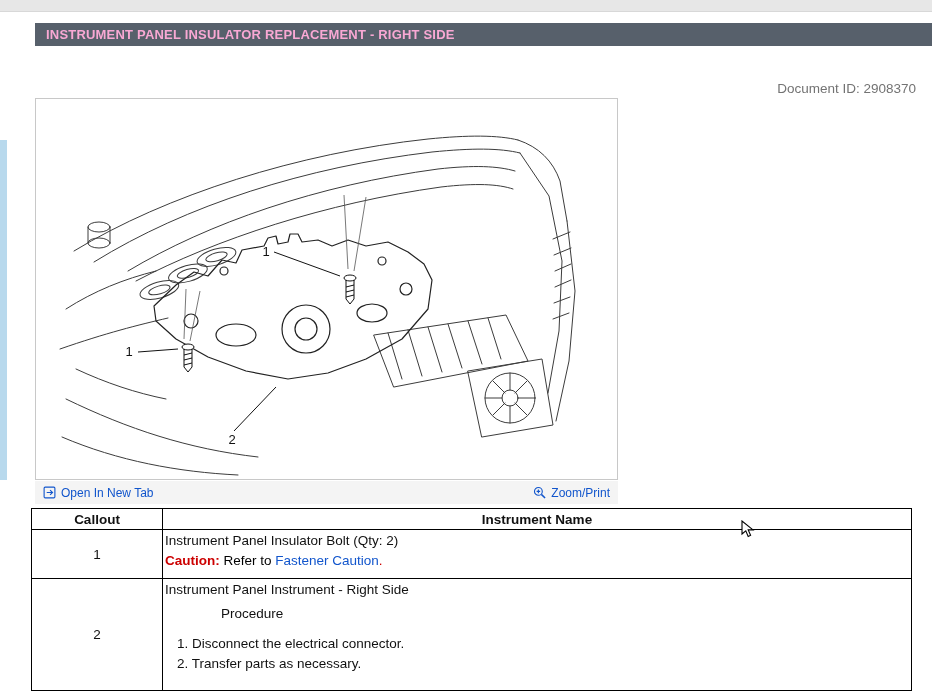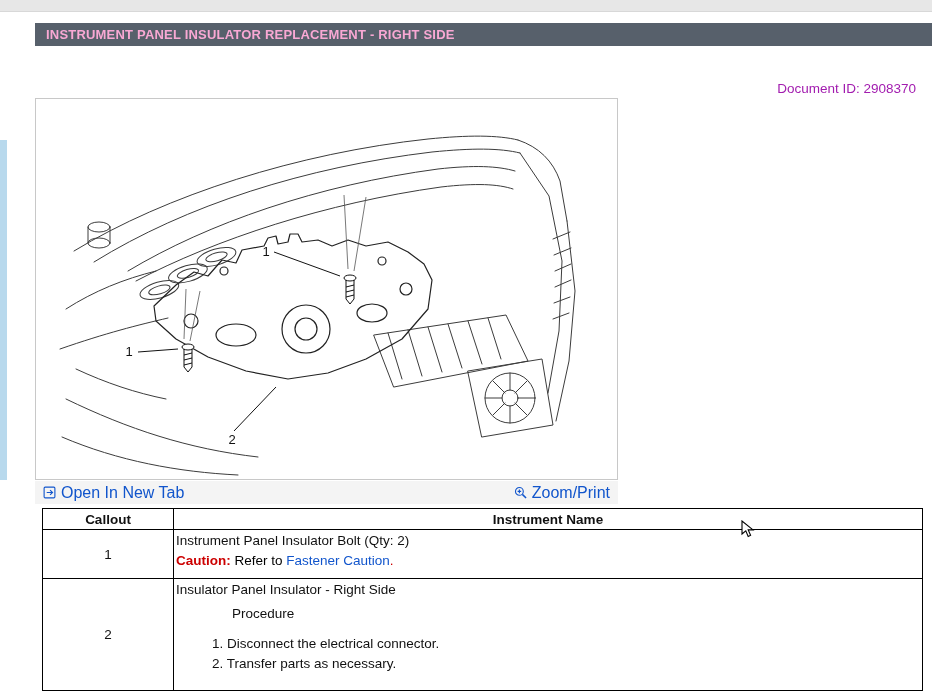--- a/index.html
+++ b/index.html
@@ -11,50 +11,50 @@
   .top-strip {
     position:absolute; top:0; left:0; width:932px; height:12px;
     background:#e7e7e7; border-bottom:1px solid #d8d8d8;
   }
   .header-bar {
     position:absolute; top:23px; left:35px; right:0; height:23px;
     background:#57606B; color:#f9a8d4; font-size:13px; font-weight:bold;
     line-height:23px; padding-left:11px; letter-spacing:.2px;
   }
   .doc-id {
-    position:absolute; top:81px; right:16px; font-size:13.5px; color:#a21caf;
+    position:absolute; top:81px; right:16px; font-size:13.5px; color:#737373;
   }
   .accent-strip {
     position:absolute; left:0; top:140px; width:7px; height:340px; background:#B8D9ED;
   }
   .figure-wrap { position:absolute; left:35px; top:98px; width:583px; }
   .figure-box {
     width:583px; height:382px; background:#fff; border:1px solid #c8c8c8;
   }
   .figure-links {
     display:flex; justify-content:space-between; align-items:center;
     height:23px; background:#f4f4f4; padding:0 8px; margin-top:1px;
   }
   .fig-link {
     display:flex; align-items:center; gap:5px; color:#1155CC;
-    font-size:16px; cursor:pointer; text-decoration:none;
-  }
-  .table-wrap { position:absolute; left:42px; top:508px; width:881px; }
+    font-size:12px; cursor:pointer; text-decoration:none;
+  }
+  .table-wrap { position:absolute; left:31px; top:508px; width:881px; }
   table { width:100%; border-collapse:collapse; font-size:13.5px; color:#111; background:#fff; }
   th, td { border:1px solid #000; }
   th { font-weight:bold; text-align:center; height:21px; font-size:13.5px; padding:1px 2px; }
   td.callout-cell { width:131px; text-align:center; vertical-align:middle; font-size:13.5px; }
   td.comp-cell { padding:1px 4px 7px 2px; vertical-align:top; line-height:20px; }
   td.comp-cell.row2 { padding-bottom:16px; }
   .caution-line .c-label { color:#CC0000; font-weight:bold; }
   .caution-line .c-text { color:#000000; white-space:pre-wrap; }
   .caution-line .c-link { color:#1155CC; cursor:pointer; }
   .caution-line .c-suffix { color:#CC0000; }
   .procedure { font-weight:normal; margin:4px 0 10px 56px; }
-  .step { margin-left:36px; line-height:20px; }
+  .step { margin-left:12px; line-height:20px; }
   .mouse-cursor { position:absolute; left:741px; top:520px; pointer-events:none; }
 </style>
 </head>
 <body>
 
 <div class="top-strip"></div>
 
 <div class="header-bar">INSTRUMENT PANEL INSULATOR REPLACEMENT - RIGHT SIDE</div>
 
 <div class="doc-id">Document ID: 2908370</div>
@@ -177,21 +177,21 @@
         <td class="comp-cell">
           <div>Instrument Panel Insulator Bolt (Qty: 2)</div>
           <div class="caution-line">
             <span class="c-label">Caution:</span><span class="c-text"> Refer to </span><span class="c-link">Fastener Caution</span><span class="c-suffix">.</span>
           </div>
         </td>
       </tr>
       <tr>
         <td class="callout-cell">2</td>
         <td class="comp-cell row2">
-          <div>Insulator Panel Insulator - Right Side</div>
+          <div>Instrument Panel Instrument - Right Side</div>
           <div class="procedure">Procedure</div>
           <div class="step">1. Disconnect the electrical connector.</div>
           <div class="step">2. Transfer parts as necessary.</div>
         </td>
       </tr>
     </tbody>
   </table>
 </div>
 
 <div class="mouse-cursor">

